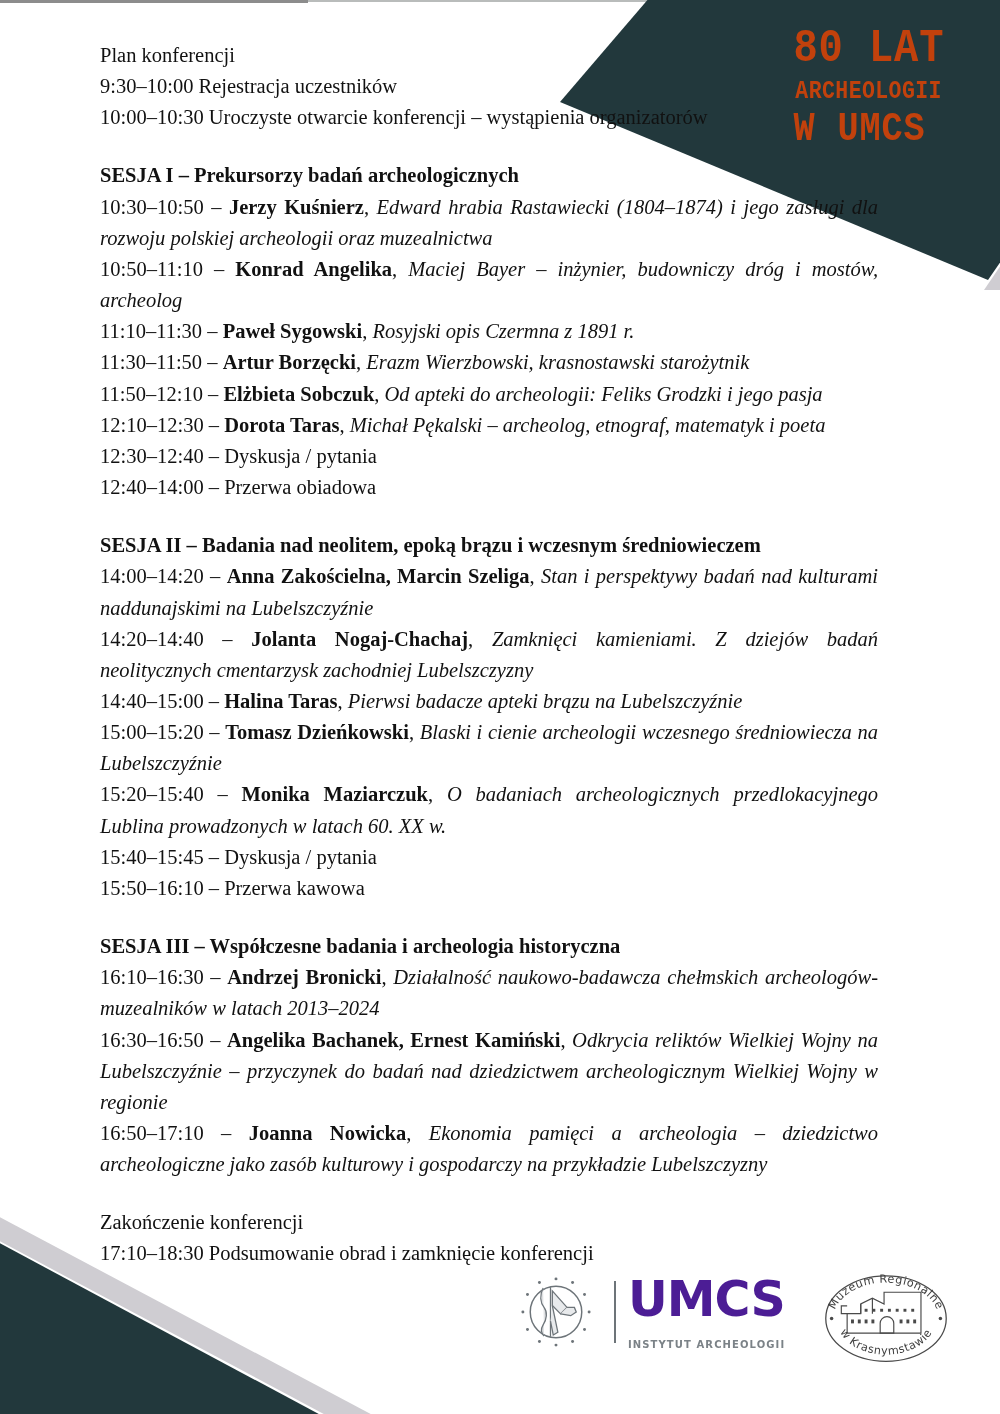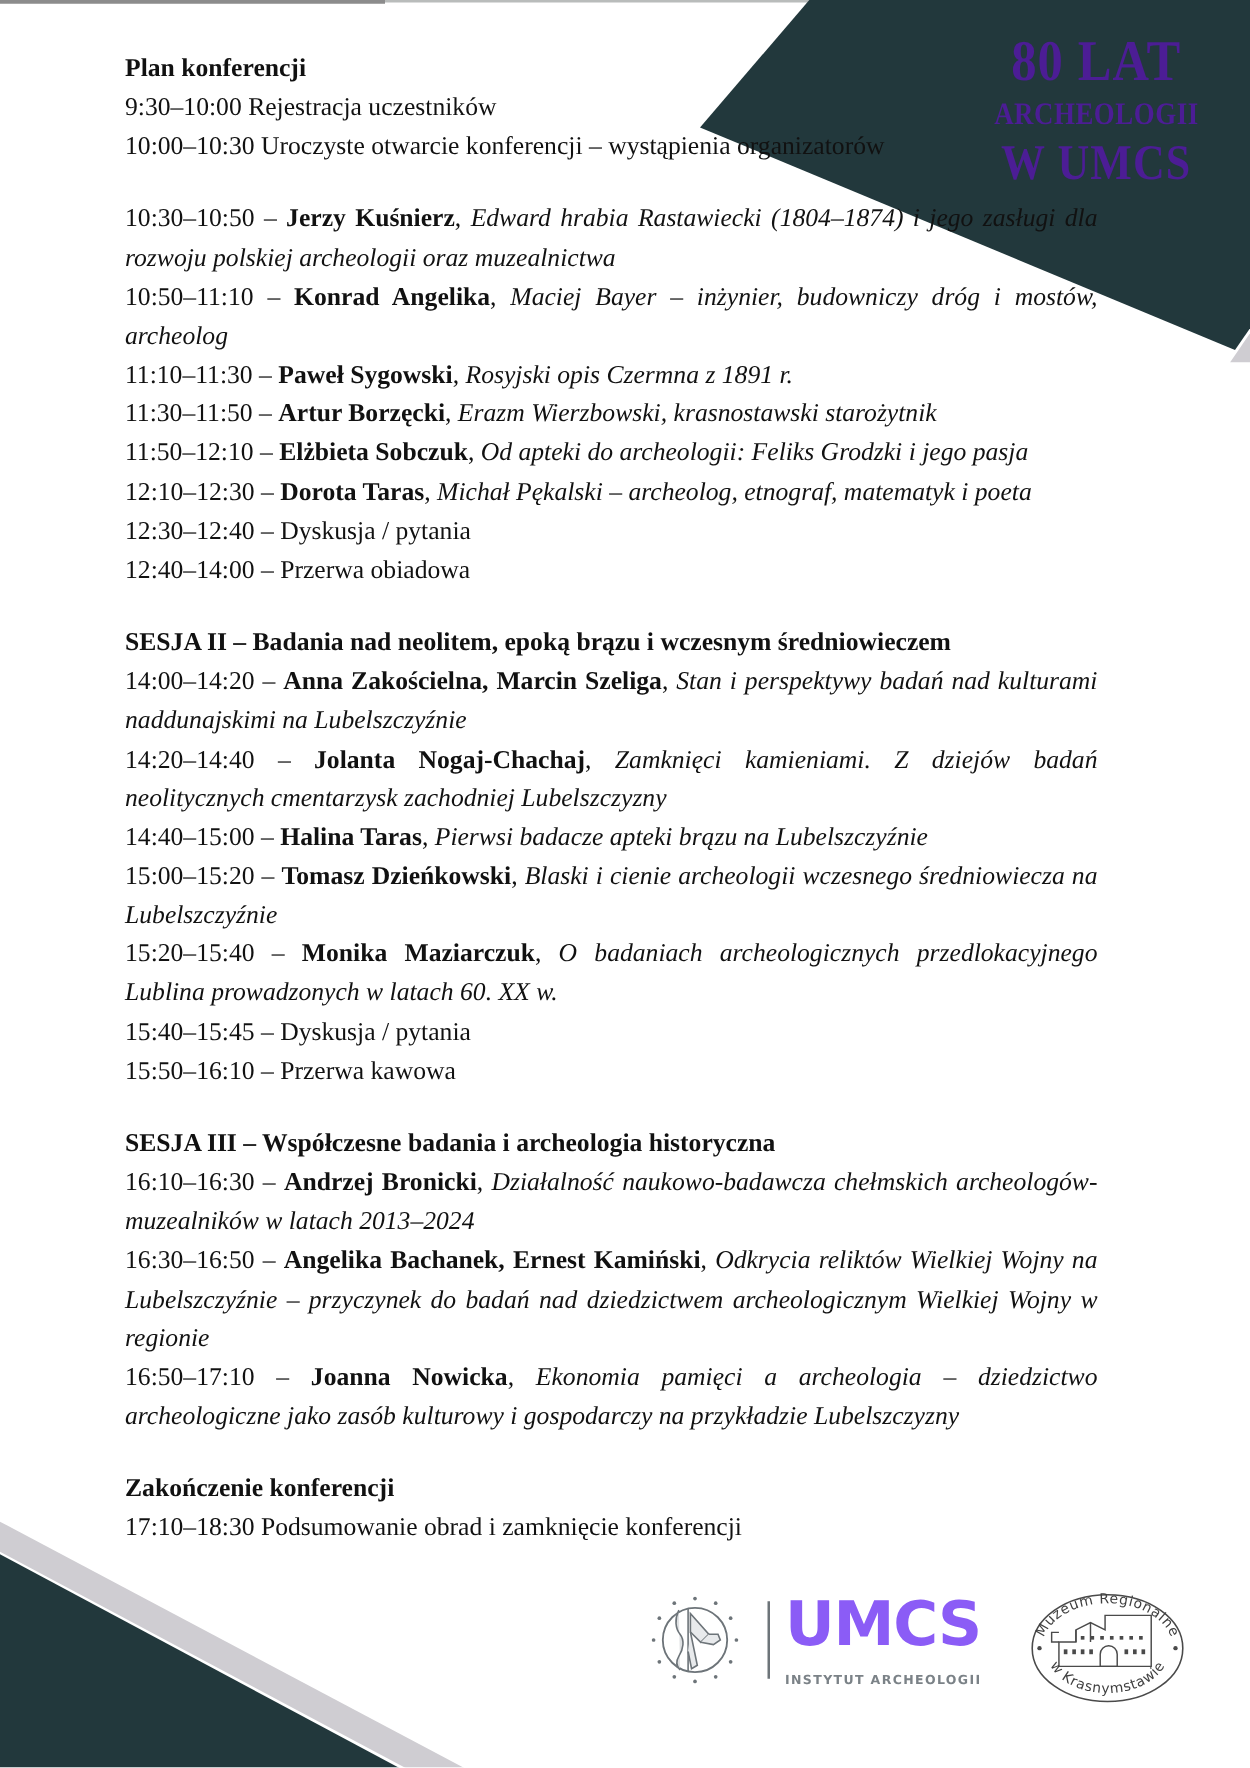--- a/index.html
+++ b/index.html
@@ -49,23 +49,22 @@
     width: 450px;
     height: 310px;
     background: #cfcdd2;
     clip-path: polygon(450px 262px, 450px 300px, 424px 300px);
   }
   .banner-text {
     position: absolute;
     right: 28px;
     top: 26px;
     width: 190px;
-    text-align: center;
-    font-family: Liberation Serif, serif;
-    color: #4c1d95;
+    font-family: Liberation Mono, monospace;
+    color: #c2410c;
     font-weight: bold;
     line-height: 1.0;
     letter-spacing: 0.5px;
   }
   .banner-l1 {
     font-size: 46px;
     letter-spacing: 1px;
     transform: scaleX(0.88);
     display: block;
   }
@@ -113,21 +112,21 @@
     font-size: 20.5px;
     line-height: 1.52;
     color: #111111;
     text-align: justify;
   }
   .content p {
     margin: 0;
     text-align: justify;
   }
   .head {
-    font-weight: bold;
+    font-weight: normal;
   }
   .sess-head {
     font-weight: bold;
     margin: 0;
   }
   .gap {
     height: 27px;
   }
   .ital { font-style: italic; }
   .bold { font-weight: bold; }
@@ -157,21 +156,21 @@
   }
   .umcs-words {
     display: flex;
     flex-direction: column;
     justify-content: center;
   }
   .umcs-main {
     font-family: "DejaVu Sans", "Liberation Sans", sans-serif;
     font-weight: bold;
     font-size: 49px;
-    color: #8b5cf6;
+    color: #4c1d95;
     letter-spacing: -1px;
     line-height: 1;
   }
   .umcs-sub {
     font-family: "DejaVu Sans", "Liberation Sans", sans-serif;
     font-weight: bold;
     font-size: 10px;
     color: #7b8287;
     letter-spacing: 1.1px;
     margin-top: 15px;
@@ -201,20 +200,21 @@
   </div>
 
   <div class="banner-bl-stripe"></div>
   <div class="banner-bl"></div>
 
   <div class="content" id="content-root">
       <p class="head">Plan konferencji</p>
       <p class="plain-line"> 9:30–10:00 Rejestracja uczestników</p>
       <p class="plain-line">10:00–10:30 Uroczyste otwarcie konferencji – wystąpienia organizatorów</p>
       <div class="gap"></div>
+      <p class="sess-head">SESJA I – Prekursorzy badań archeologicznych</p>
       <p><span>10:30–10:50 – </span><span class="bold">Jerzy Kuśnierz</span><span>, </span><span class="ital">Edward hrabia Rastawiecki (1804–1874) i jego zasługi dla rozwoju polskiej archeologii oraz muzealnictwa</span></p>
       <p><span>10:50–11:10 – </span><span class="bold">Konrad Angelika</span><span>, </span><span class="ital">Maciej Bayer – inżynier, budowniczy dróg i mostów, archeolog</span></p>
       <p><span>11:10–11:30 – </span><span class="bold">Paweł Sygowski</span><span>, </span><span class="ital">Rosyjski opis Czermna z 1891 r.</span></p>
       <p><span>11:30–11:50 – </span><span class="bold">Artur Borzęcki</span><span>, </span><span class="ital">Erazm Wierzbowski, krasnostawski starożytnik</span></p>
       <p><span>11:50–12:10 – </span><span class="bold">Elżbieta Sobczuk</span><span>, </span><span class="ital">Od apteki do archeologii: Feliks Grodzki i jego pasja</span></p>
       <p><span>12:10–12:30 – </span><span class="bold">Dorota Taras</span><span>, </span><span class="ital">Michał Pękalski – archeolog, etnograf, matematyk i poeta</span></p>
       <p class="plain-line">12:30–12:40 – Dyskusja / pytania</p>
       <p class="plain-line">12:40–14:00 – Przerwa obiadowa</p>
       <div class="gap"></div>
       <p class="sess-head">SESJA II – Badania nad neolitem, epoką brązu i wczesnym średniowieczem</p>

